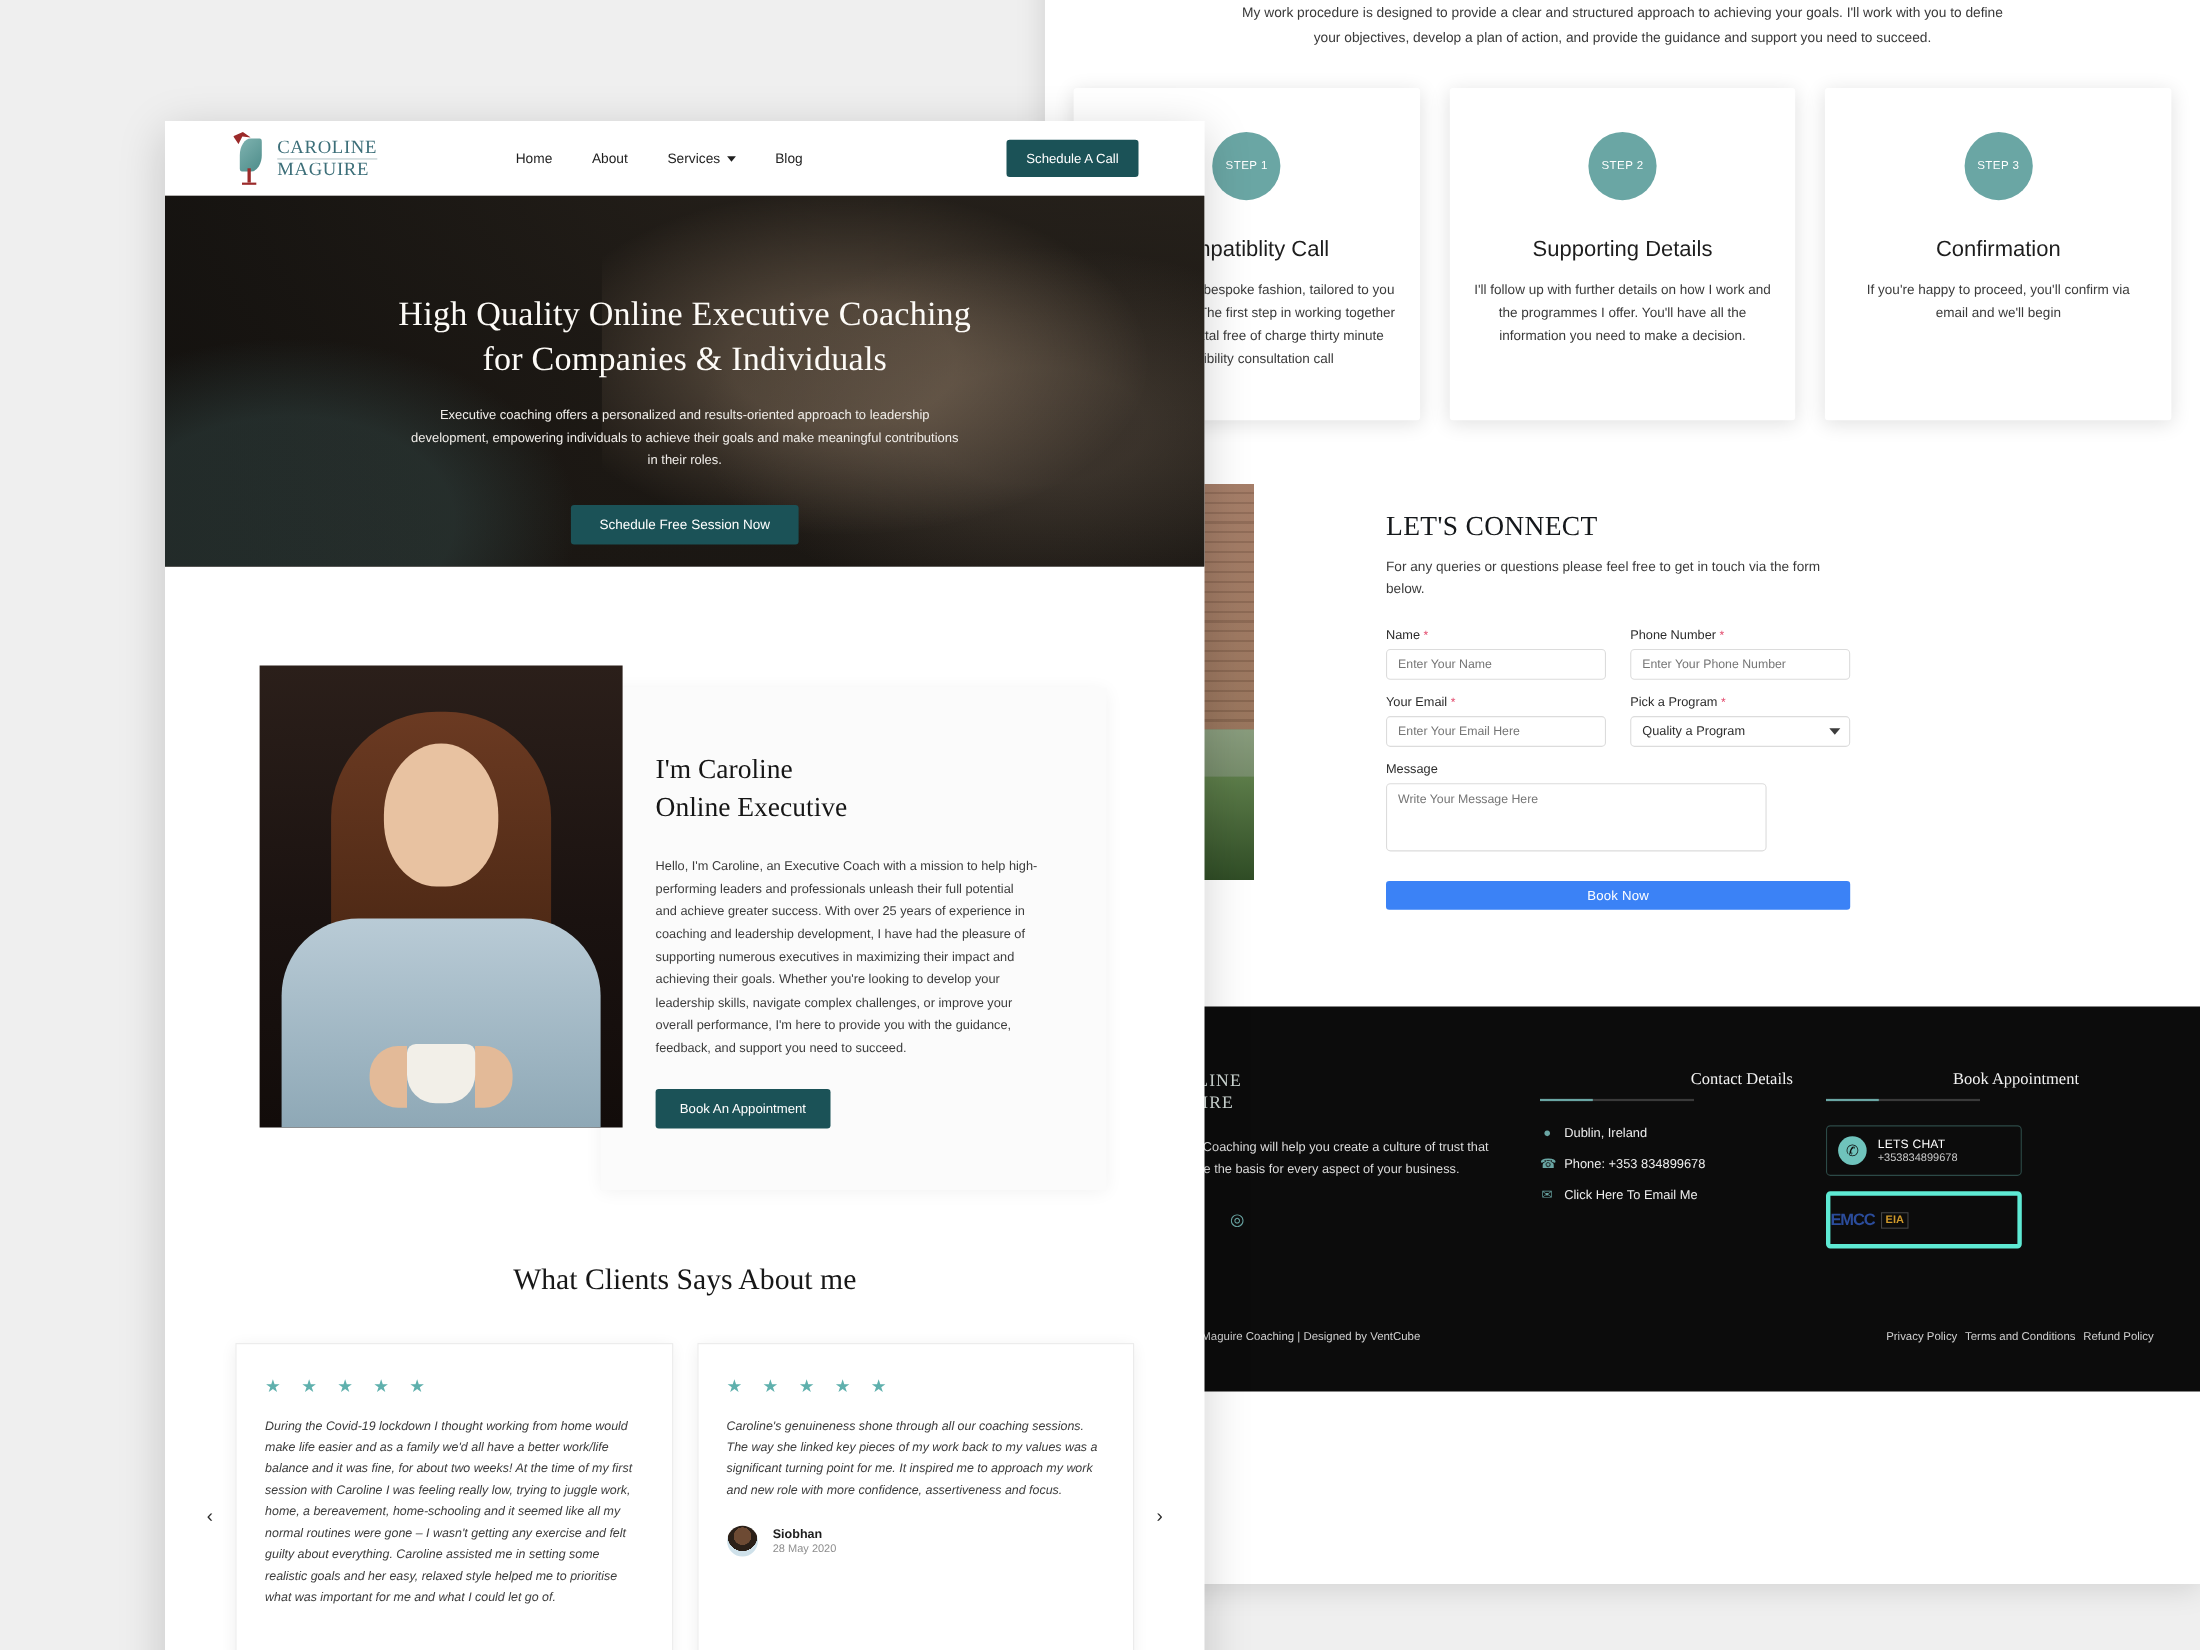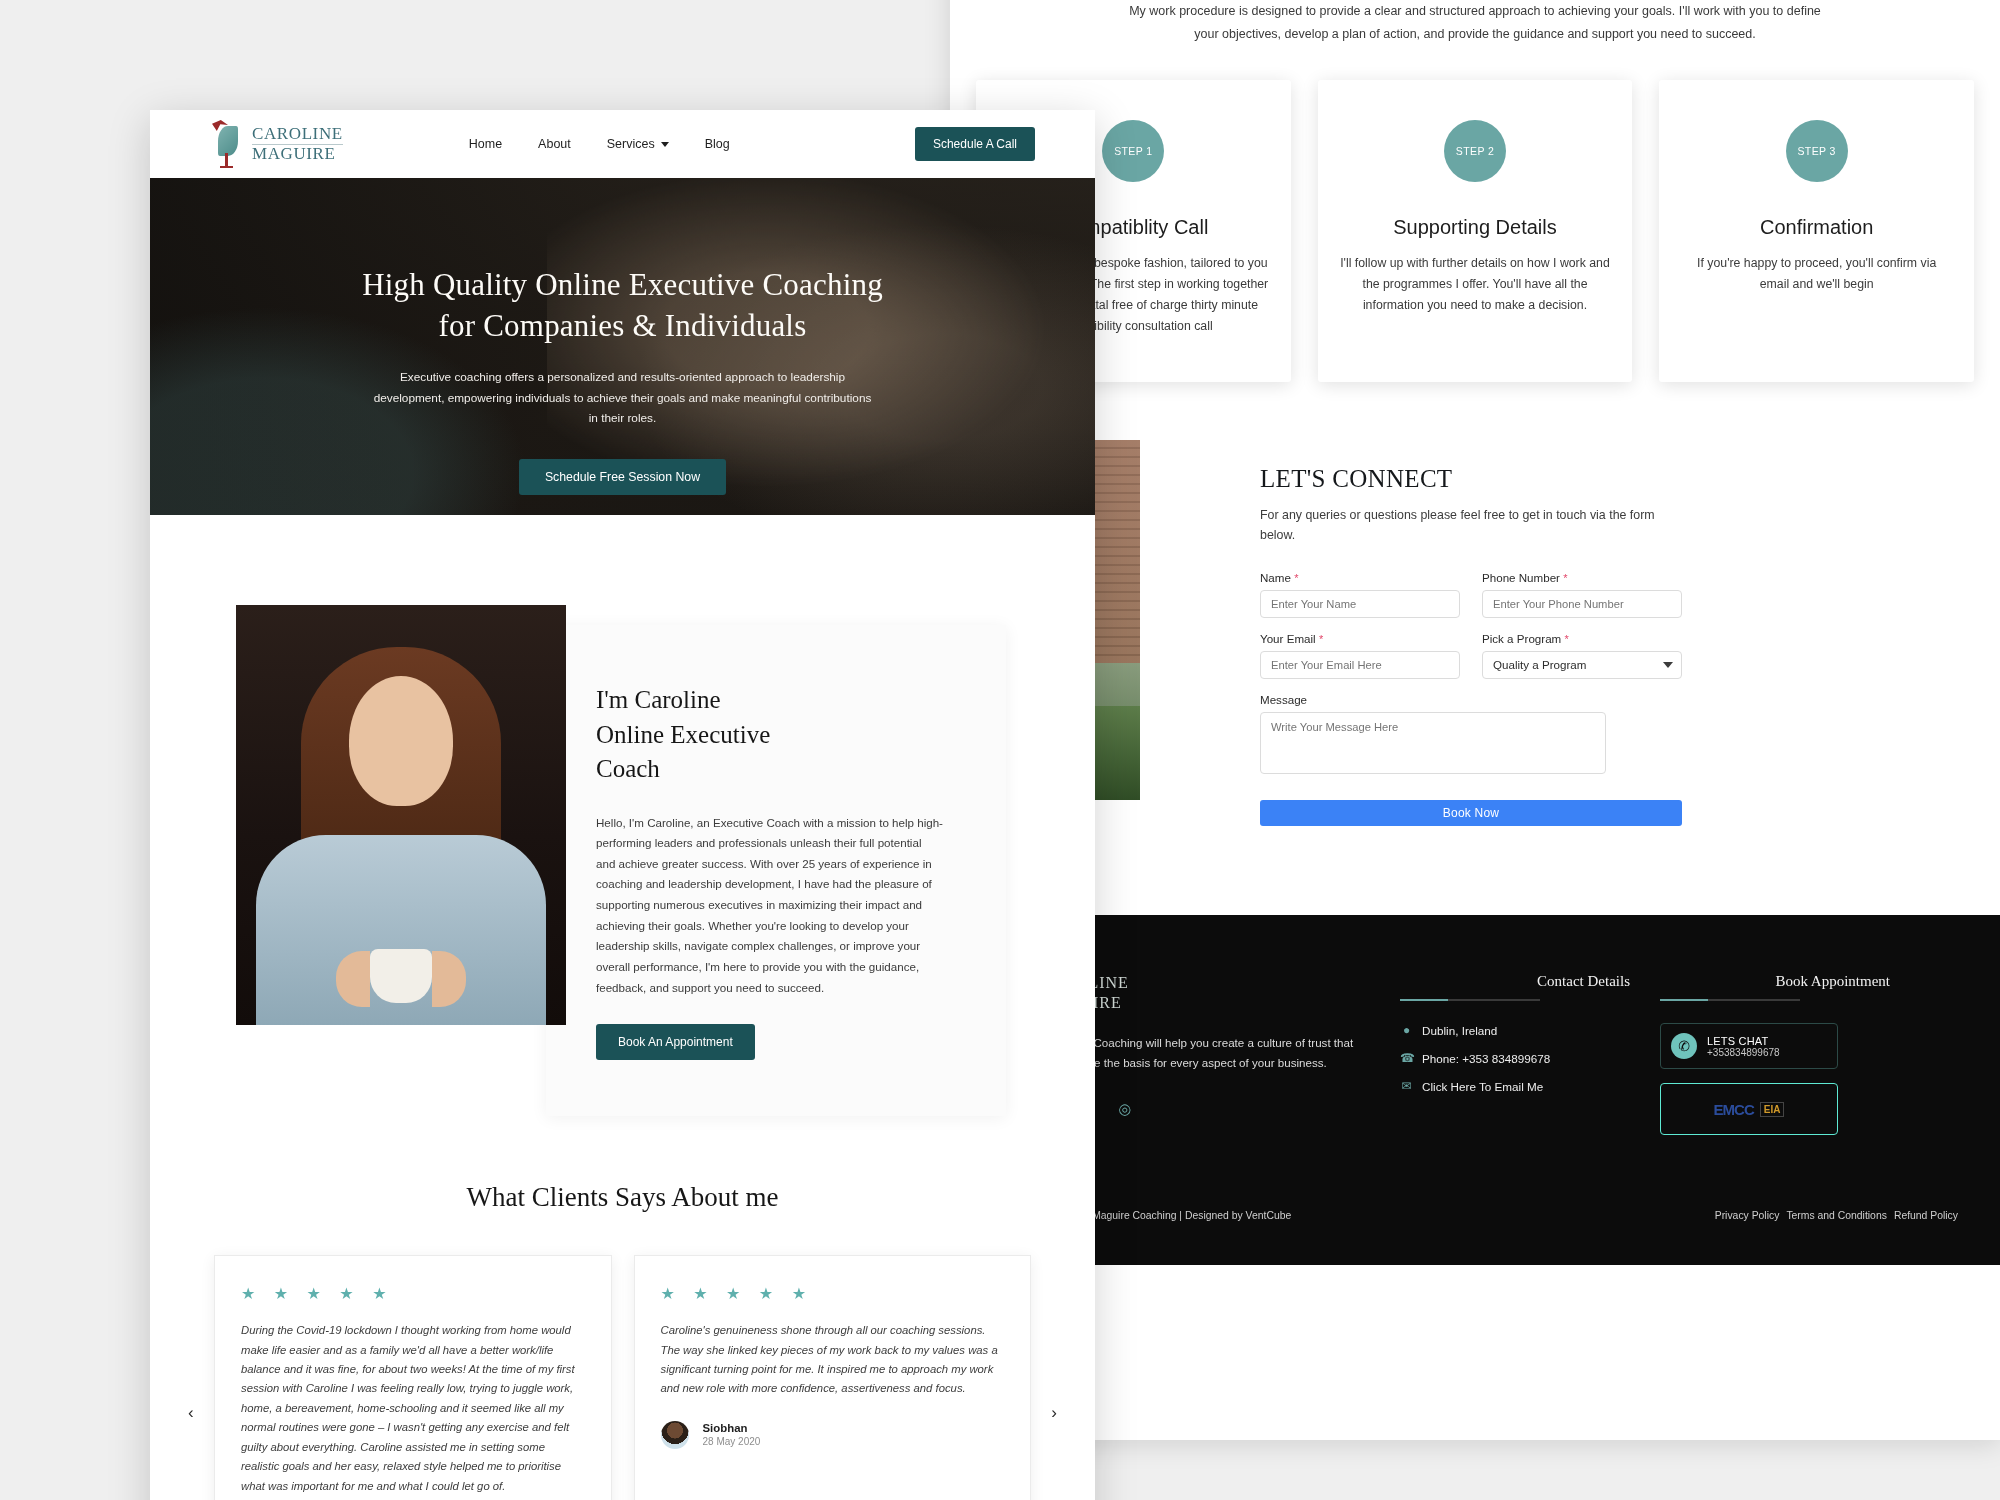--- a/index.html
+++ b/index.html
@@ -161,22 +161,22 @@
     width: 178px; border: 1px solid #2c4a47; border-radius: 4px;
     padding: 9px 10px; display: flex; align-items: center; gap: 10px; margin-bottom: 14px;
   }
   .wa {
     width: 26px; height: 26px; border-radius: 50%; background: #6fc3bc;
     display: flex; align-items: center; justify-content: center; color: #0c0c0c; font-size: 14px;
   }
   .chat-t1 { font-size: 11px; color: #fff; letter-spacing: .2px; }
   .chat-t2 { font-size: 10px; color: #c8c8c8; }
   .cert-box {
-    width: 178px; height: 52px; border: 1px solid #5eead4; border-radius: 4px;
-    display: flex; align-items: center; justify-content: center; gap: 6px;
+    width: 178px; height: 52px; border: 4px solid #5eead4; border-radius: 4px;
+    display: flex; align-items: center; justify-content: flex-start; gap: 6px;
   }
   .emcc { font-size: 15px; font-weight: bold; color: #2b4c9b; letter-spacing: -1px; }
   .eia { font-size: 10px; font-weight: bold; color: #d19a2a; border:1px solid #444; padding:1px 3px; }
   .f-bottom {
     position: absolute; left: 0; bottom: 44px; width: 1050px;
     display: flex; justify-content: space-between; padding: 0 42px 0 90px;
     font-size: 10.4px; color: #cfcfcf;
   }
   .f-bottom .links { display: flex; gap: 7px; }
 
@@ -512,21 +512,20 @@
           <div class="ap-hair"></div>
           <div class="ap-face"></div>
           <div class="ap-body"></div>
           <div class="ap-hands"></div>
           <div class="ap-cup"></div>
         </div>
         <div class="about-card">
           <h2>
             <span style="display:block">I'm Caroline</span>
             <span style="display:block">Online Executive</span>
-            <span style="display:block">Coach</span>
           </h2>
           <p>Hello, I'm Caroline, an Executive Coach with a mission to help high-performing leaders and professionals unleash their full potential and achieve greater success. With over 25 years of experience in coaching and leadership development, I have had the pleasure of supporting numerous executives in maximizing their impact and achieving their goals. Whether you're looking to develop your leadership skills, navigate complex challenges, or improve your overall performance, I'm here to provide you with the guidance, feedback, and support you need to succeed.</p>
           <button class="about-btn">Book An Appointment</button>
         </div>
       </div>
     </div>
 
     <div class="testimonials">
       <h2>What Clients Says About me</h2>
       <div class="t-wrap">

